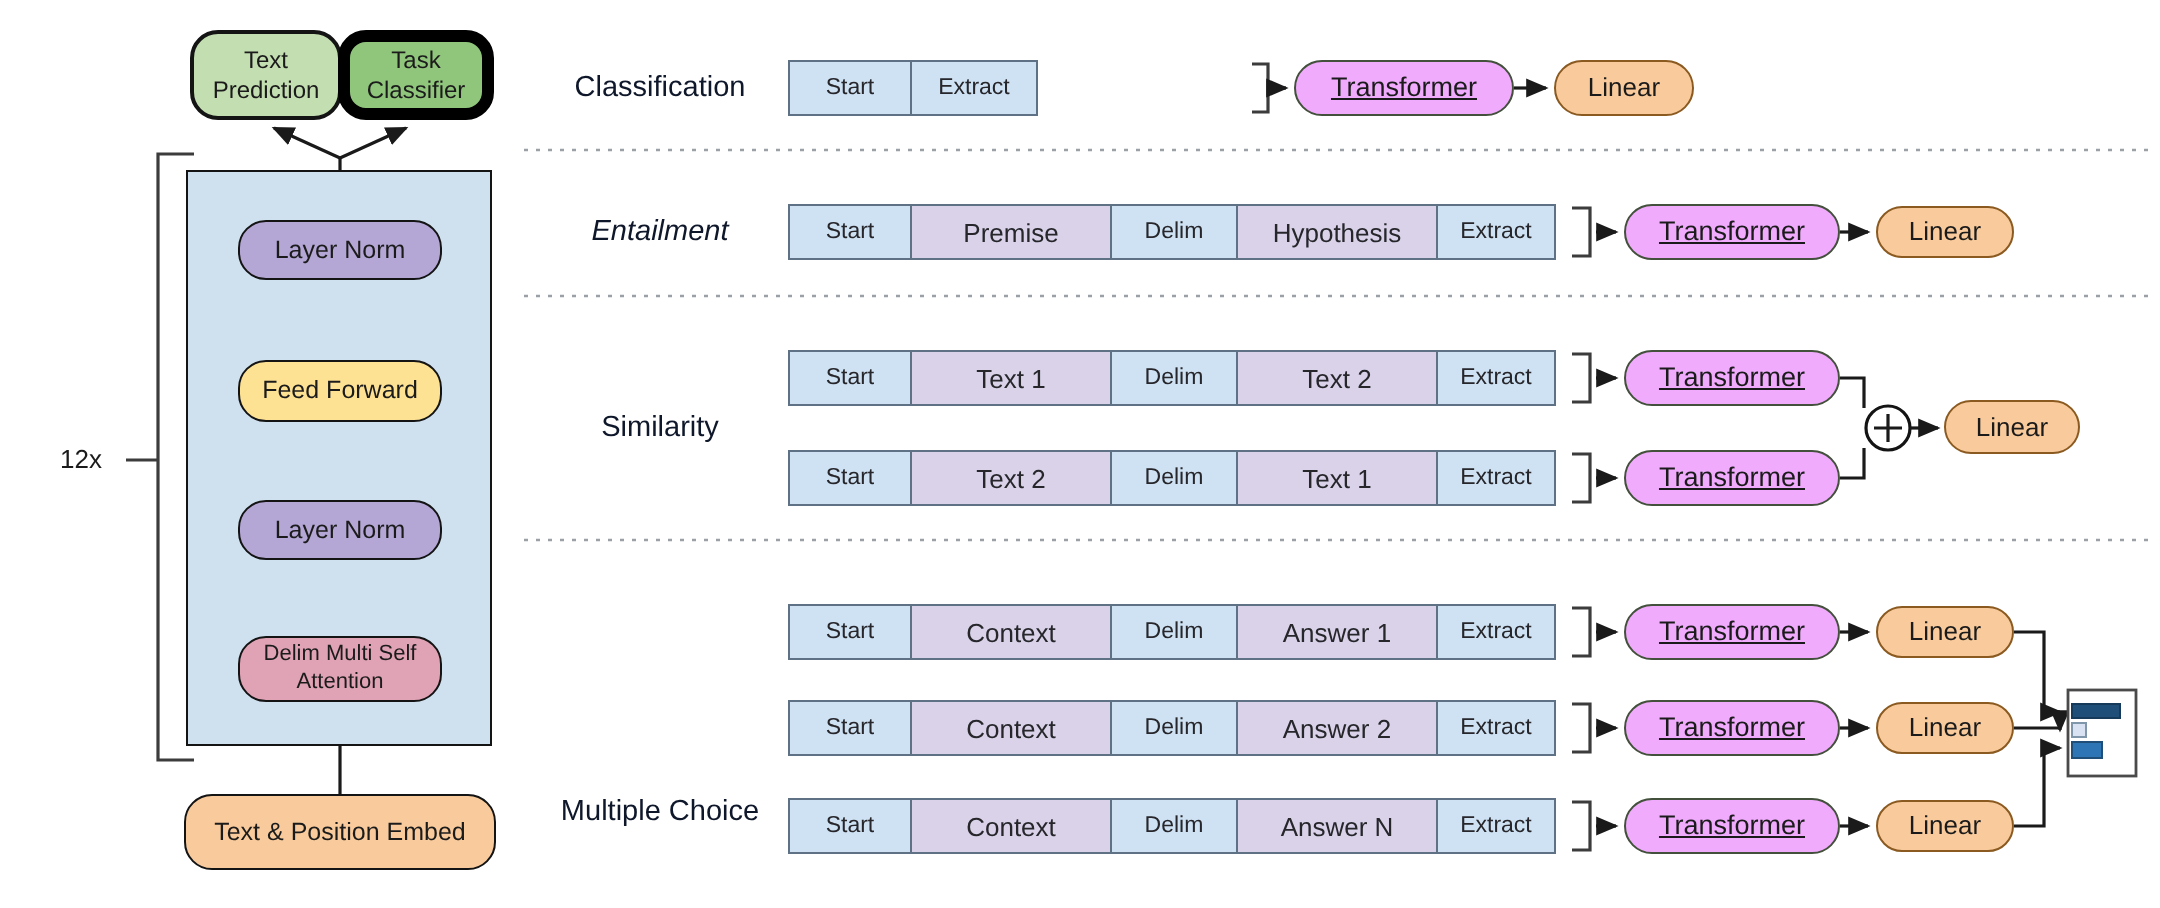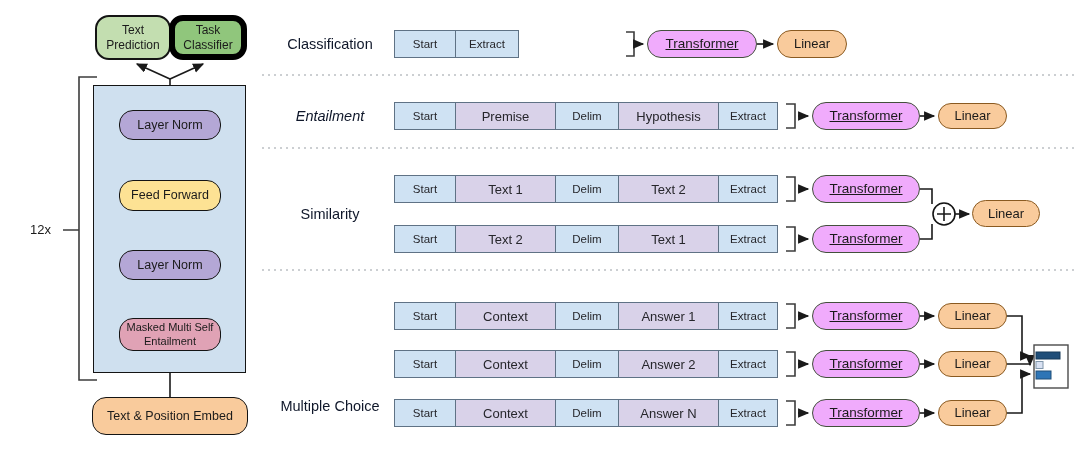--- a/index.html
+++ b/index.html
@@ -122,21 +122,21 @@
   <div class="box head-left" style="left:95px;top:15px;width:76px;height:45px;">Text Prediction</div>
   <div class="box head-right" style="left:169px;top:15px;width:78px;height:45px;">Task Classifier</div>
 
   <div class="abs block-container" style="left:93px;top:85px;width:153px;height:288px;"></div>
 
   <div class="repeat-label" style="left:30px;top:222px;width:32px;text-align:left;">12x</div>
 
   <div class="box layer-norm" style="left:119px;top:110px;width:102px;height:30px;">Layer Norm</div>
   <div class="box feed-forward" style="left:119px;top:180px;width:102px;height:31px;text-align:right;">Feed Forward</div>
   <div class="box layer-norm" style="left:119px;top:250px;width:102px;height:30px;">Layer Norm</div>
-  <div class="box masked-attn" style="left:119px;top:318px;width:102px;height:33px;">Masked Multi Self Entailment</div>
+  <div class="box masked-attn" style="left:119px;top:318px;width:102px;height:33px;">Delim Multi Self Attention</div>
   <div class="box embed" style="left:92px;top:397px;width:156px;height:38px;">Text &amp; Position Embed</div>
 
   <div class="task-label" style="left:265px;top:36px;width:130px;">Classification</div>
   <div class="bar" style="left:394px;top:30px;">
     <div class="cell c-blue w62">Start</div>
     <div class="cell c-blue w64">Extract</div>
   </div>
   <div class="box transformer" style="left:647px;top:30px;width:110px;height:28px;">Transformer</div>
   <div class="box linear" style="left:777px;top:30px;width:70px;height:28px;">Linear</div>
 

